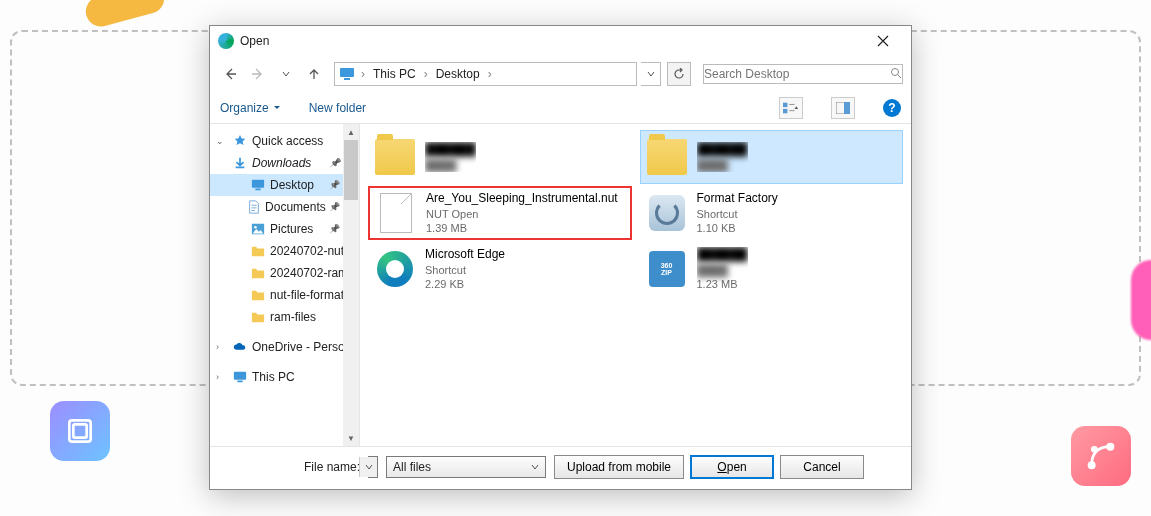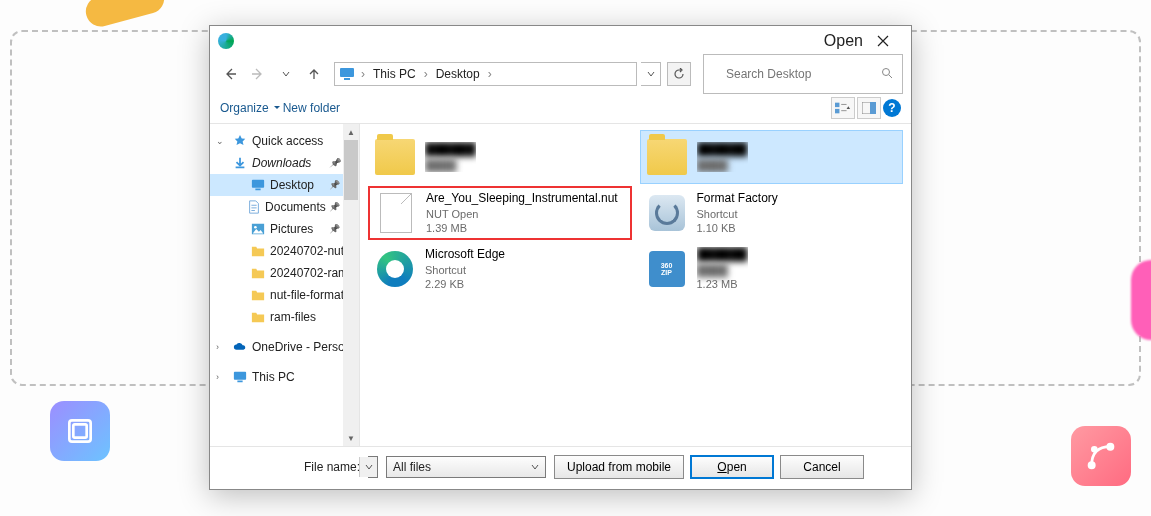--- a/index.html
+++ b/index.html
@@ -18,39 +18,39 @@
 .corner-icon.br { right: 20px; bottom: 30px; background: linear-gradient(135deg, #ff9aa2, #ff6b81); }
 .corner-icon svg { width: 32px; height: 32px; }
 .pink-blob { position: absolute; right: -20px; top: 260px; width: 40px; height: 80px; background: #ff5fb8; border-radius: 40px; filter: blur(1px); }
 
 
 .dialog { position: absolute; left: 209px; top: 25px; width: 703px; height: 465px; background: #fff; border: 1px solid #888; box-shadow: 0 6px 28px rgba(0,0,0,.25); display: flex; flex-direction: column; font-size: 12px; color: #222; }
 
 
 .titlebar { height: 30px; display: flex; align-items: center; padding: 0 8px; }
 .titlebar .edge-icon { width: 16px; height: 16px; border-radius: 50%; background: conic-gradient(#38b0de, #00a651 90deg, #38b0de 280deg); margin-right: 6px; }
-.titlebar .title { flex: 1; font-size: 16px; text-align: right; }
+.titlebar .title { flex: 1; font-size: 12px; }
 .titlebar .close { width: 40px; height: 28px; display: flex; align-items: center; justify-content: center; cursor: pointer; }
 
 
 .navrow { height: 36px; display: flex; align-items: center; padding: 0 8px; gap: 4px; }
 .nav-arrow { width: 24px; height: 24px; display: flex; align-items: center; justify-content: center; cursor: pointer; color: #555; }
 .nav-arrow.disabled { color: #bbb; cursor: default; }
 .addr { flex: 1; height: 24px; border: 1px solid #bbb; display: flex; align-items: center; padding: 0 4px; gap: 4px; margin-left: 4px; }
 .addr .monitor-icon { width: 16px; height: 16px; }
 .addr .crumb { padding: 0 2px; cursor: pointer; }
 .addr .chev { color: #888; padding: 0 2px; }
 .addr-drop { width: 20px; height: 24px; border: 1px solid #bbb; border-left: none; display: flex; align-items: center; justify-content: center; cursor: pointer; }
 .refresh { width: 24px; height: 24px; border: 1px solid #bbb; margin-left: 2px; display: flex; align-items: center; justify-content: center; cursor: pointer; background: #f3f3f3; }
-.searchbox { width: 200px; height: 40px; border: 1px solid #bbb; margin-left: 8px; display: flex; align-items: center; padding: 0 22px; color: #888; }
+.searchbox { width: 200px; height: 20px; border: 1px solid #bbb; margin-left: 8px; display: flex; align-items: center; padding: 0 0; color: #888; }
 .searchbox input { flex: 1; border: none; outline: none; font-size: 12px; color: #333; background: transparent; }
 .searchbox .sicon { color: #888; }
 
 
-.toolrow { height: 32px; display: flex; align-items: center; padding: 0 10px; gap: 2px; border-bottom: 1px solid #e5e5e5; }
+.toolrow { height: 32px; display: flex; align-items: center; padding: 0 10px; gap: 28px; border-bottom: 1px solid #e5e5e5; }
 .toolrow .link { color: #19598f; cursor: pointer; display: flex; align-items: center; gap: 4px; }
 .toolrow .spacer { flex: 1; }
 .tool-icon { width: 24px; height: 22px; border: 1px solid transparent; display: flex; align-items: center; justify-content: center; cursor: pointer; }
 .tool-icon.bordered { border-color: #ccc; background: #f7f7f7; }
 .help-icon { width: 18px; height: 18px; border-radius: 50%; background: #0078d4; color: #fff; display: flex; align-items: center; justify-content: center; font-size: 12px; font-weight: bold; cursor: pointer; }
 
 
 .main { flex: 1; display: flex; min-height: 0; }
 .sidebar { width: 150px; border-right: 1px solid #e5e5e5; overflow-y: auto; padding: 6px 0; position: relative; }
 .sb-scroll { position: absolute; right: 0; top: 0; bottom: 0; width: 16px; background: #f0f0f0; }

